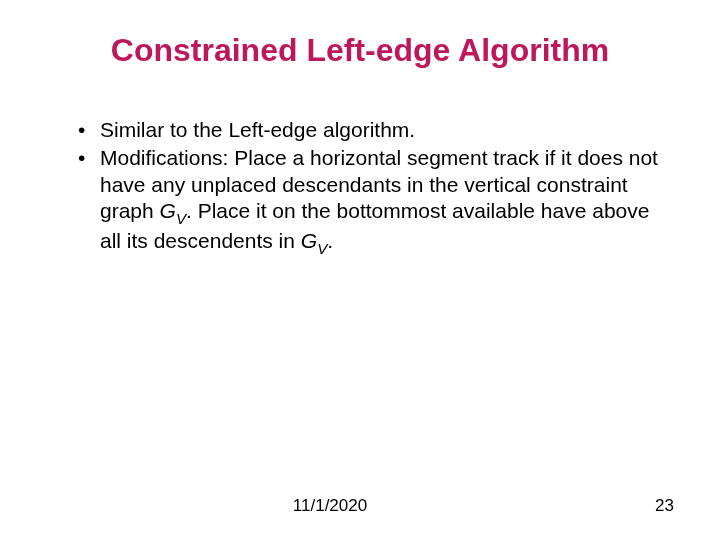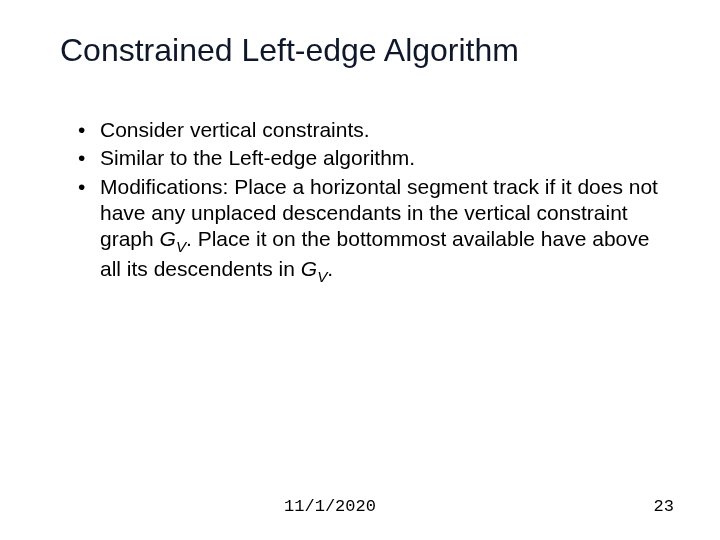--- a/index.html
+++ b/index.html
@@ -11,23 +11,24 @@
     position: relative;
     overflow: hidden;
   }
   .slide {
     width: 100%;
     height: 100%;
     padding: 28px 60px 0 60px;
     position: relative;
   }
   .title {
-    color: #0f172a;
+    color: #be185d;
     font-size: 32px;
-    font-weight: normal;
+    font-weight: bold;
+    text-align: center;
     margin-bottom: 48px;
     margin-top: 4px;
   }
   .bullets {
     list-style: none;
     padding-left: 18px;
     color: #000000;
     font-size: 21px;
     line-height: 1.25;
   }
@@ -56,21 +57,20 @@
   .footer {
     position: absolute;
     bottom: 24px;
     left: 0;
     width: 100%;
     display: flex;
     justify-content: center;
     padding: 0 60px 0 0;
     font-size: 17px;
     color: #000000;
-    font-family: Liberation Mono, monospace;
   }
   .footer-date {
     width: 100%;
     text-align: center;
   }
   .footer-page {
     position: absolute;
     right: 46px;
     bottom: 0;
     font-weight: normal;
@@ -78,23 +78,20 @@
   }
 </style>
 </head>
 <body>
 
 <div class="slide">
   <h1 class="title">Constrained Left-edge Algorithm</h1>
 
   <ul class="bullets">
     <li>
-      <span>Consider vertical constraints.</span>
-    </li>
-    <li>
       <span>Similar to the Left-edge algorithm.</span>
     </li>
     <li>
       <span>Modifications: Place a horizontal segment track if it does not have any unplaced descendants in the vertical constraint graph </span><span class="subscript-italic">G</span><span class="sub">V</span><span>. Place it on the bottommost available have above all its descendents in </span><span class="subscript-italic">G</span><span class="sub">V</span><span>.</span>
     </li>
   </ul>
 
   <div class="footer">
     <div class="footer-date">11/1/2020</div>
     <div class="footer-page">23</div>

